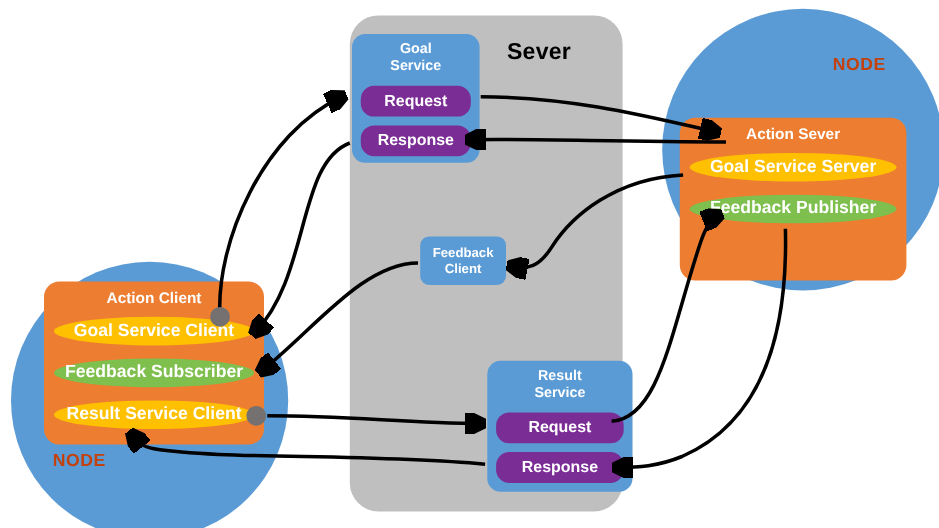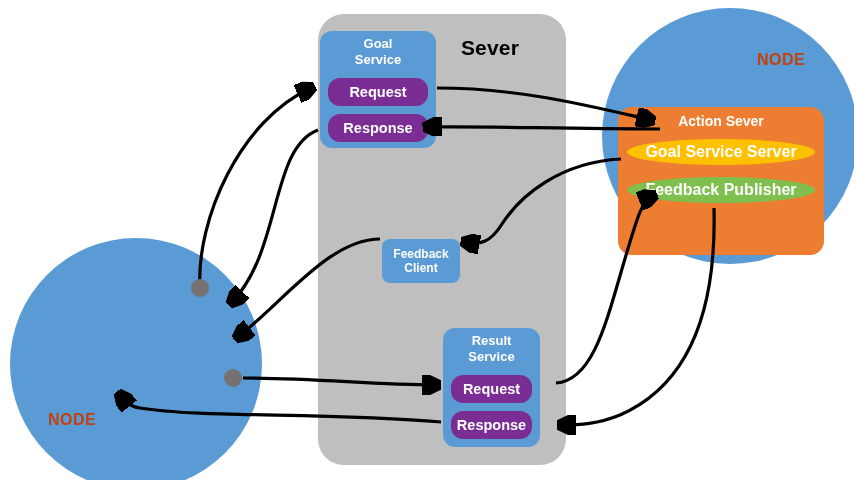--- a/index.html
+++ b/index.html
@@ -99,21 +99,21 @@
   .pill.p3 { top: 108px; }
 
   
   .svc-box {
     position: absolute;
     background: #5b9bd5;
     border-radius: 12px;
     z-index: 4;
   }
   #svc-goal   { left: 320px; top: 31px;  width: 116px; height: 117px; }
-  #svc-result { left: 443px; top: 328px; width: 97px; height: 119px; }
+  #svc-result { left: 443px; top: 328px; width: 132px; height: 119px; }
 
   .svc-title {
     position: absolute;
     width: 100%;
     text-align: center;
     top: 5px;
     color: #ffffff;
     font-size: 13px;
     font-weight: bold;
     line-height: 1.22;
@@ -145,21 +145,20 @@
     border-radius: 8px;
     z-index: 4;
     display: flex;
     align-items: center;
     justify-content: center;
     text-align: center;
     color: #ffffff;
     font-size: 12px;
     font-weight: bold;
     line-height: 1.2;
-    margin-top: 24px;
   }
 
   
   .conn-dot {
     position: absolute;
     width: 18px; height: 18px;
     background: #767171;
     border-radius: 50%;
     z-index: 6;
   }
@@ -209,20 +208,26 @@
 
     <path marker-end="url(#ah)" d="M556,383 C600,380 610,300 637,220 C642,205 648,198 653,196"></path>
 
     <path marker-end="url(#ah)" d="M714,208 C716,290 700,380 620,415 C598,424 580,425 561,425"></path>
 
     <path marker-end="url(#ah)" d="M441,422 C330,412 200,418 140,408 C128,406 124,400 120,395"></path>
   </svg>
 
   <div class="action-title">Sever</div>
 
+  <div class="actor-box" id="actor-client">
+    <div class="actor-title">Action Client</div>
+    <div class="pill yellow p1">Goal Service Client</div>
+    <div class="pill green p2">Feedback Subscriber</div>
+    <div class="pill yellow p3">Result Service Client</div>
+  </div>
   <div class="node-label" id="node-label-client">NODE</div>
 
   <div class="actor-box" id="actor-server">
     <div class="actor-title">Action Sever</div>
     <div class="pill yellow p1">Goal Service Server</div>
     <div class="pill green p2">Feedback Publisher</div>
   </div>
   <div class="node-label" id="node-label-server">NODE</div>
 
   <div class="svc-box" id="svc-goal">

